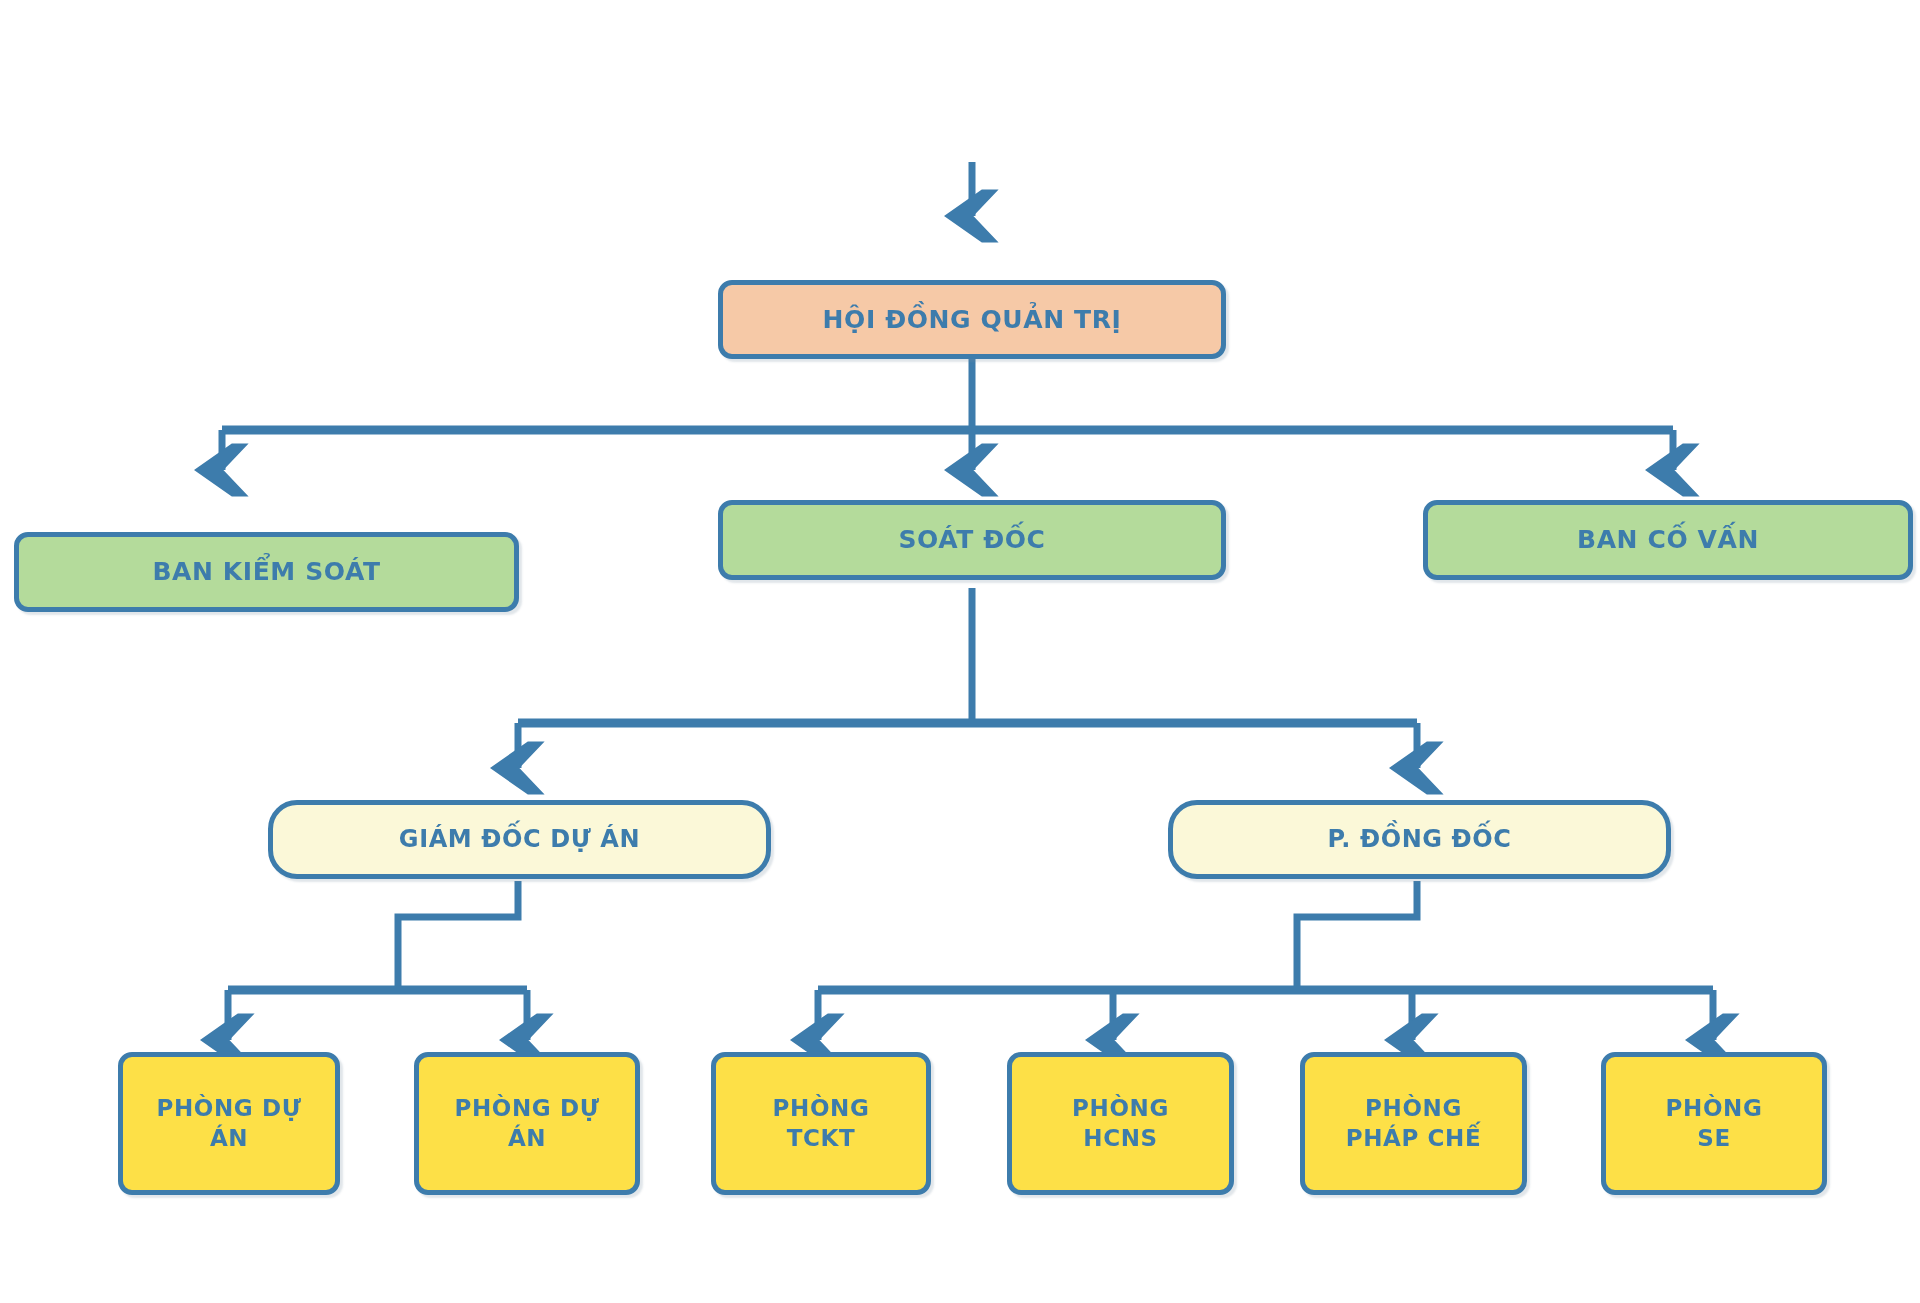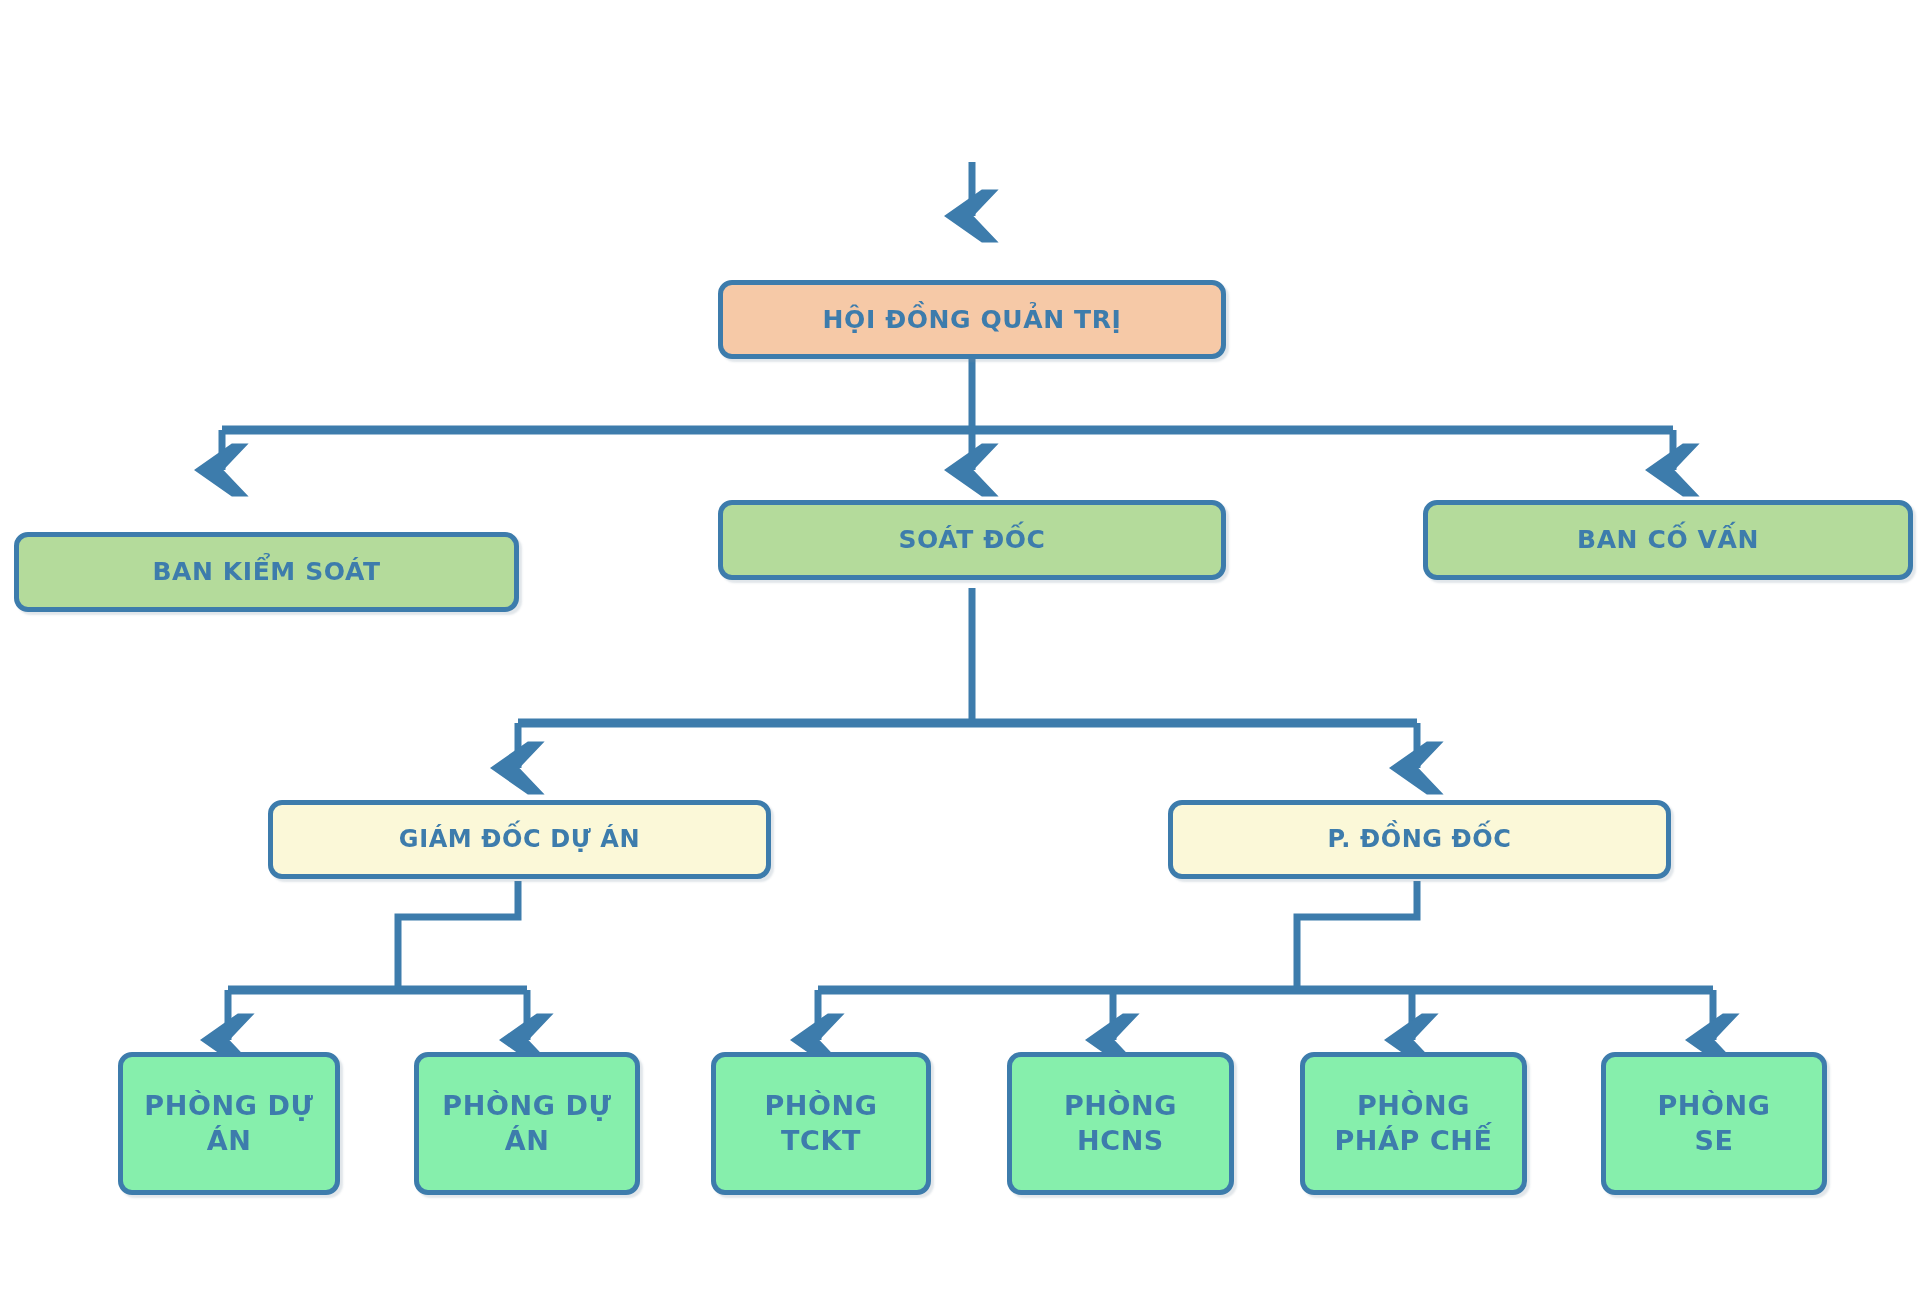--- a/index.html
+++ b/index.html
@@ -41,22 +41,22 @@
     color: #3D7CAC;
     font-weight: bold;
     letter-spacing: 0.6px;
     line-height: 1.28;
     z-index: 3;
     box-shadow: 3px 3px 2px rgba(120,140,160,0.22);
   }
 
   .node.level-top    { background: #F6C9A7; font-size: 25px; }
   .node.level-green  { background: #B4DB9B; font-size: 25px; }
-  .node.level-mid    { background: #FBF8D8; font-size: 24px; }
-  .node.level-leaf   { background: #86efac; font-size: 27px; padding: 4px 6px; }
+  .node.level-mid    { background: #FBF8D8; font-size: 24px; border-radius: 29px; }
+  .node.level-leaf   { background: #fde047; font-size: 23px; padding: 4px 6px; }
 
   .node-label { display: block; white-space: pre-line; }
 </style>
 </head>
 <body>
 
 <div id="org-chart">
 
   <svg id="connector-layer" viewBox="0 0 1920 1303" width="1920" height="1303" xmlns="http://www.w3.org/2000/svg">
     <defs>

